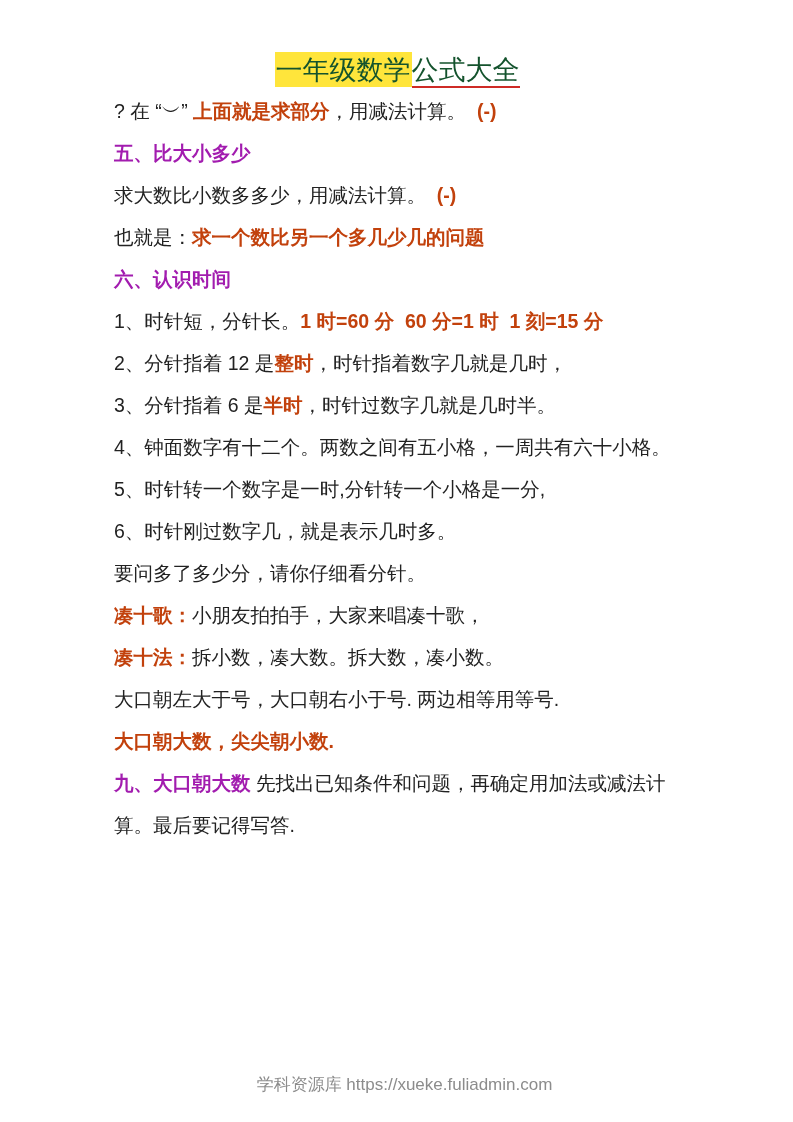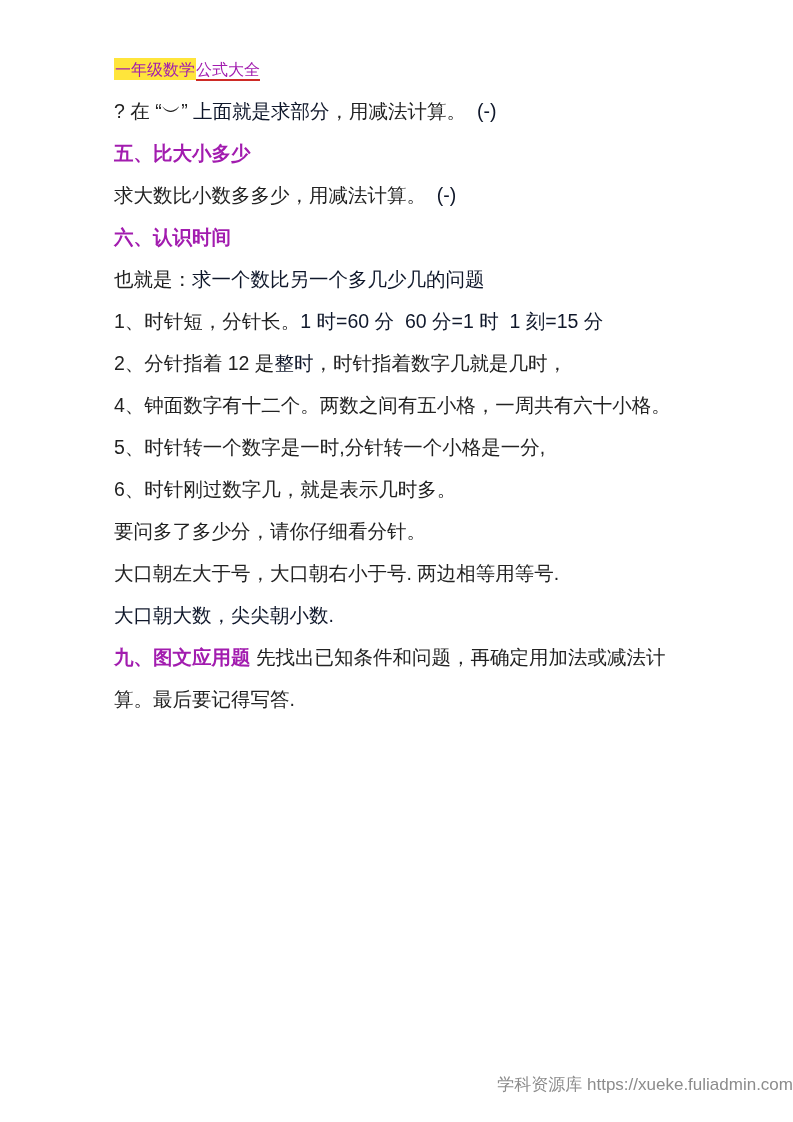--- a/index.html
+++ b/index.html
@@ -10,92 +10,96 @@
     position: relative;
     overflow: hidden;
   }
   .page {
     position: absolute; inset: 0;
     padding: 50px 113px 0 114px;
     box-sizing: border-box;
   }
   .title {
     margin: 0;
-    font-size: 16px;
+    font-size: 27px;
     font-weight: 400;
     line-height: 40px;
-    color: #a21caf;
+    text-align: center;
+    color: #14532d;
     white-space: pre-wrap;
   }
   .title .hl {
     background: #ffe53b;
     padding: 3px 1px 2px 1px;
   }
   .title .ul {
     border-bottom: 2px solid #ce2b26;
     padding-bottom: 1px;
   }
   p.line {
     margin: 0;
     font-size: 19.5px;
     line-height: 42px;
     color: #222222;
     white-space: pre-wrap;
     font-weight: 400;
   }
   .k  { color: #222222; font-weight: 400; }
   .kb { color: #1c1c1c; font-weight: 700; }
-  .r  { color: #0f172a; font-weight: 400; }
+  .r  { color: #c2410c; font-weight: 700; }
   .b  { color: #a21caf; font-weight: 700; }
   .footer {
     position: absolute;
     left: 16px; right: 0; bottom: 26px;
-    text-align: right;
+    text-align: center;
     color: #8c8c8c;
     font-size: 17px;
     line-height: 22px;
   }
 </style>
 </head>
 <body>
 
 <div class="page">
 
   <h1 class="title"><span class="hl">一年级数学</span><span class="ul">公式大全</span></h1>
 
   <p class="line"><span class="k">? 在 “︶” </span><span class="r">上面就是求部分</span><span class="k">，用减法计算。  </span><span class="r">(-)</span></p>
 
   <p class="line"><span class="b">五、比大小多少</span></p>
 
   <p class="line"><span class="k">求大数比小数多多少，用减法计算。  </span><span class="r">(-)</span></p>
 
 
+  <p class="line"><span class="k">也就是：</span><span class="r">求一个数比另一个多几少几的问题</span></p>
+
   <p class="line"><span class="b">六、认识时间</span></p>
-
-  <p class="line"><span class="k">也就是：</span><span class="r">求一个数比另一个多几少几的问题</span></p>
 
   <p class="line"><span class="k">1、时针短，分针长。</span><span class="r">1 时=60 分  60 分=1 时  1 刻=15 分</span></p>
 
   <p class="line"><span class="k">2、分针指着 12 是</span><span class="r">整时</span><span class="k">，时针指着数字几就是几时，</span></p>
 
+  <p class="line"><span class="k">3、分针指着 6 是</span><span class="r">半时</span><span class="k">，时针过数字几就是几时半。</span></p>
 
   <p class="line"><span class="k">4、钟面数字有十二个。两数之间有五小格，一周共有六十小格。</span></p>
 
   <p class="line"><span class="k">5、时针转一个数字是一时,分针转一个小格是一分,</span></p>
 
   <p class="line"><span class="k">6、时针刚过数字几，就是表示几时多。</span></p>
 
   <p class="line"><span class="k">要问多了多少分，请你仔细看分针。</span></p>
 
 
+  <p class="line"><span class="r">凑十歌：</span><span class="k">小朋友拍拍手，大家来唱凑十歌，</span></p>
 
 
+  <p class="line"><span class="r">凑十法：</span><span class="k">拆小数，凑大数。拆大数，凑小数。</span></p>
 
 
   <p class="line"><span class="k">大口朝左大于号，大口朝右小于号. 两边相等用等号.</span></p>
 
   <p class="line"><span class="r">大口朝大数，尖尖朝小数.</span></p>
 
-  <p class="line"><span class="b">九、图文应用题</span><span class="k"> 先找出已知条件和问题，再确定用加法或减法计算。最后要记得写答.</span></p>
+  <p class="line"><span class="b">九、大口朝大数</span><span class="k"> 先找出已知条件和问题，再确定用加法或减法计算。最后要记得写答.</span></p>
 
 </div>
 
 <div class="footer">学科资源库 https://xueke.fuliadmin.com</div>
 
 </body></html>

